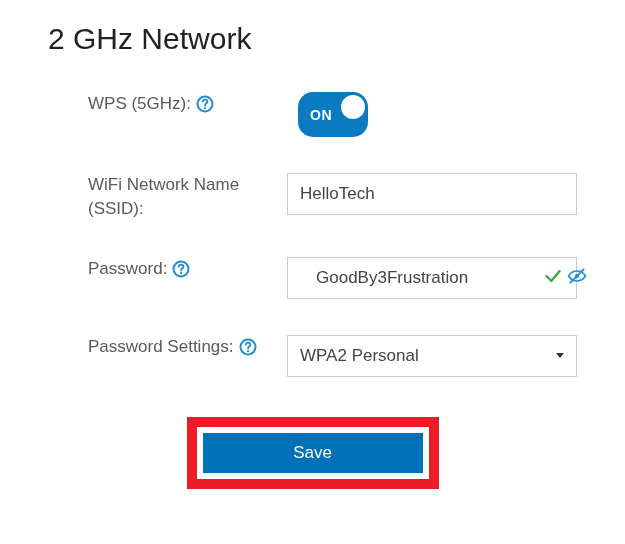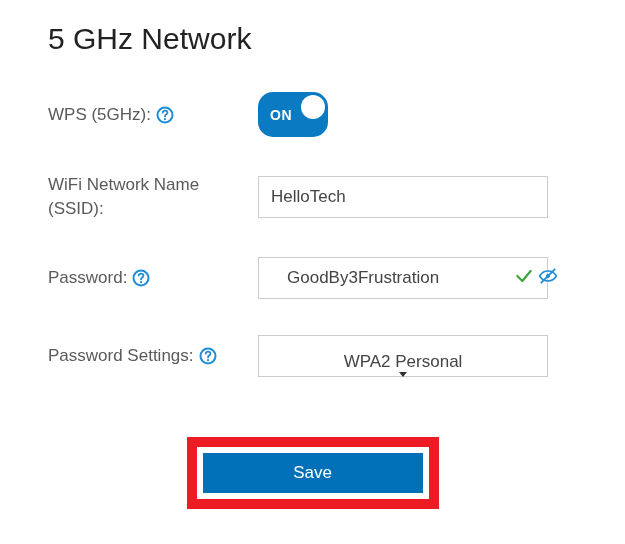--- a/index.html
+++ b/index.html
@@ -12,22 +12,23 @@
       color: #333;
     }
     .title {
       font-size: 30px;
       font-weight: 400;
       color: #222;
       margin-bottom: 36px;
     }
     .row {
       display: flex;
-      align-items: center;
+      align-items: flex-start;
       margin-bottom: 36px;
+      margin-left: 40px;
     }
     .label-col {
       width: 210px;
       display: flex;
       align-items: flex-start;
       flex-wrap: wrap;
       font-size: 17px;
       color: #5a5a5a;
       line-height: 1.4;
     }
@@ -80,21 +81,20 @@
     }
     .valid-check {
       margin-left: 6px;
       margin-right: 4px;
     }
     .select-input {
       display: flex;
       align-items: center;
       justify-content: space-between;
       cursor: pointer;
-      flex-direction: column;
     }
     .caret {
       width: 0; height: 0;
       border-left: 4px solid transparent;
       border-right: 4px solid transparent;
       border-top: 5px solid #333;
     }
     .toggle {
       width: 70px;
       height: 45px;
@@ -115,21 +115,21 @@
     .toggle-knob {
       position: absolute;
       right: 3px;
       top: 3px;
       width: 24px;
       height: 24px;
       background: #fff;
       border-radius: 50%;
     }
     .save-wrap {
-      margin-top: 60px;
+      margin-top: 40px;
       display: flex;
       justify-content: center;
     }
     .save-highlight {
       border: 10px solid #ed1c24;
       padding: 6px;
       display: inline-block;
     }
     .save-btn {
       width: 220px;
@@ -137,21 +137,21 @@
       background: #0071b9;
       color: #fff;
       border: none;
       font-size: 17px;
       cursor: pointer;
     }
   </style>
 </head>
 <body>
 
-<h1 class="title">5 GHz Network</h1>
+<h1 class="title">2 GHz Network</h1>
 
 <div class="row">
   <div class="label-col">
     <span class="lbltext">WPS (5GHz):</span>
     <span class="help-icon">
       <svg width="20" height="20" viewBox="0 0 24 24">
           <circle cx="12" cy="12" r="9" fill="none" stroke="#1f8ed6" stroke-width="2.4"></circle>
           <path d="M9.3 9.2c.2-1.4 1.3-2.4 2.8-2.4 1.6 0 2.8 1 2.8 2.4 0 1.1-.6 1.7-1.6 2.3-.9.6-1.2 1-1.2 1.9v.3" fill="none" stroke="#1f8ed6" stroke-width="2.2" stroke-linecap="round"></path>
           <circle cx="12" cy="17" r="1.3" fill="#1f8ed6"></circle>
         </svg>

